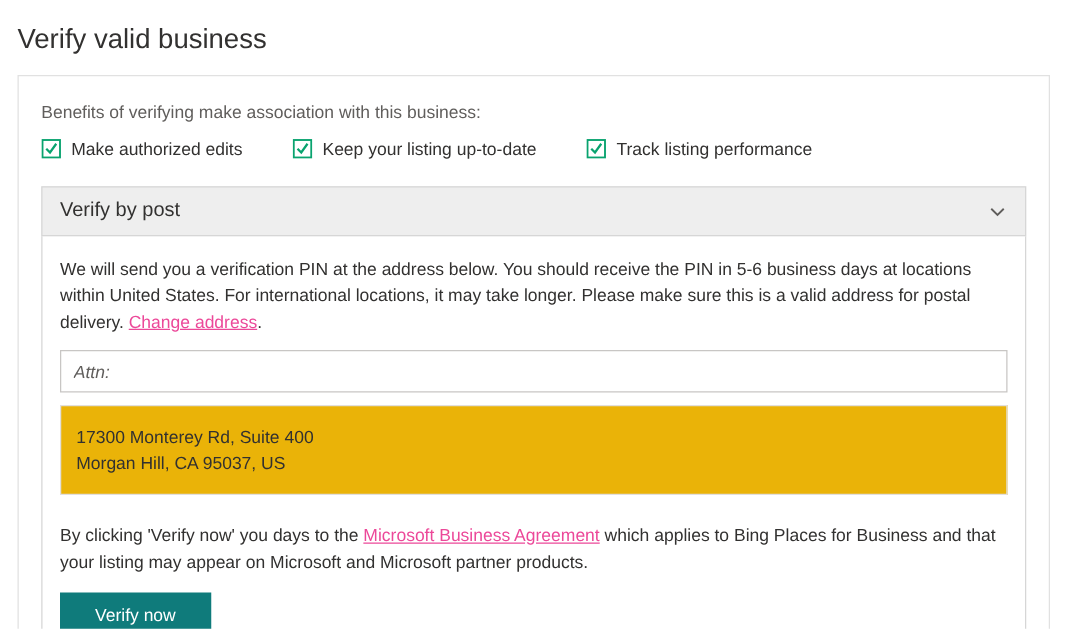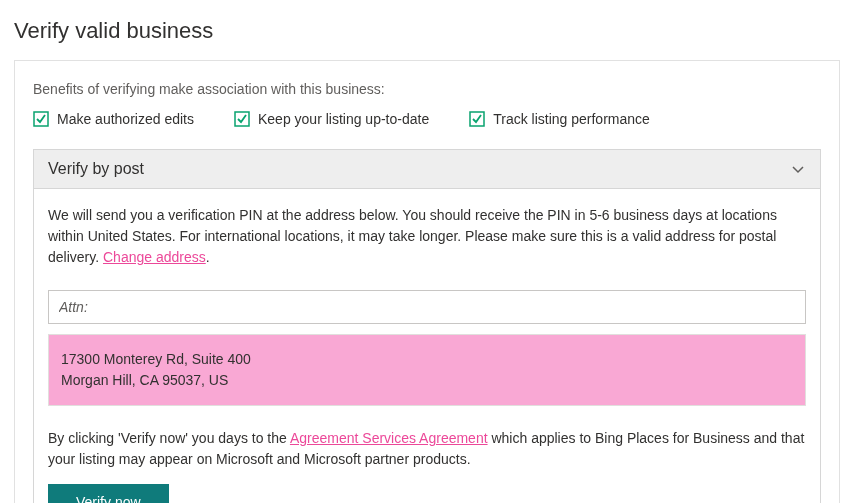--- a/index.html
+++ b/index.html
@@ -80,28 +80,27 @@
     .attn-input {
       width: 100%;
       border: 1px solid #c8c6c4;
       padding: 8px 10px;
       font-style: italic;
       font-family: inherit;
       font-size: 14px;
       color: #605e5c;
       margin-bottom: 10px;
       background: #fff;
-      margin-top: 10px;
     }
     .attn-input::placeholder {
       color: #605e5c;
       font-style: italic;
     }
     .address-block {
-      background: #f9a8d4;
+      background: #eab308;
       border: 1px solid #e1dfdd;
       padding: 14px 12px;
       line-height: 1.5;
       color: #323130;
       margin-bottom: 22px;
     }
     .agreement-text {
       color: #323130;
       line-height: 1.5;
       margin-bottom: 14px;
@@ -162,19 +161,19 @@
     </p>
 
     <input type="text" class="attn-input" placeholder="Attn:" style="">
 
     <div class="address-block">
       <div>17300 Monterey Rd, Suite 400</div>
       <div>Morgan Hill, CA 95037, US</div>
     </div>
 
     <p class="agreement-text">
-      <span>By clicking 'Verify now' you days to the </span><a href="#" class="link">Agreement Services Agreement</a><span> which applies to Bing Places for Business and that your listing may appear on Microsoft and Microsoft partner products.</span>
+      <span>By clicking 'Verify now' you days to the </span><a href="#" class="link">Microsoft Business Agreement</a><span> which applies to Bing Places for Business and that your listing may appear on Microsoft and Microsoft partner products.</span>
     </p>
 
     <button class="verify-button">Verify now</button>
   </div>
 
 </div>
 
 </body></html>

